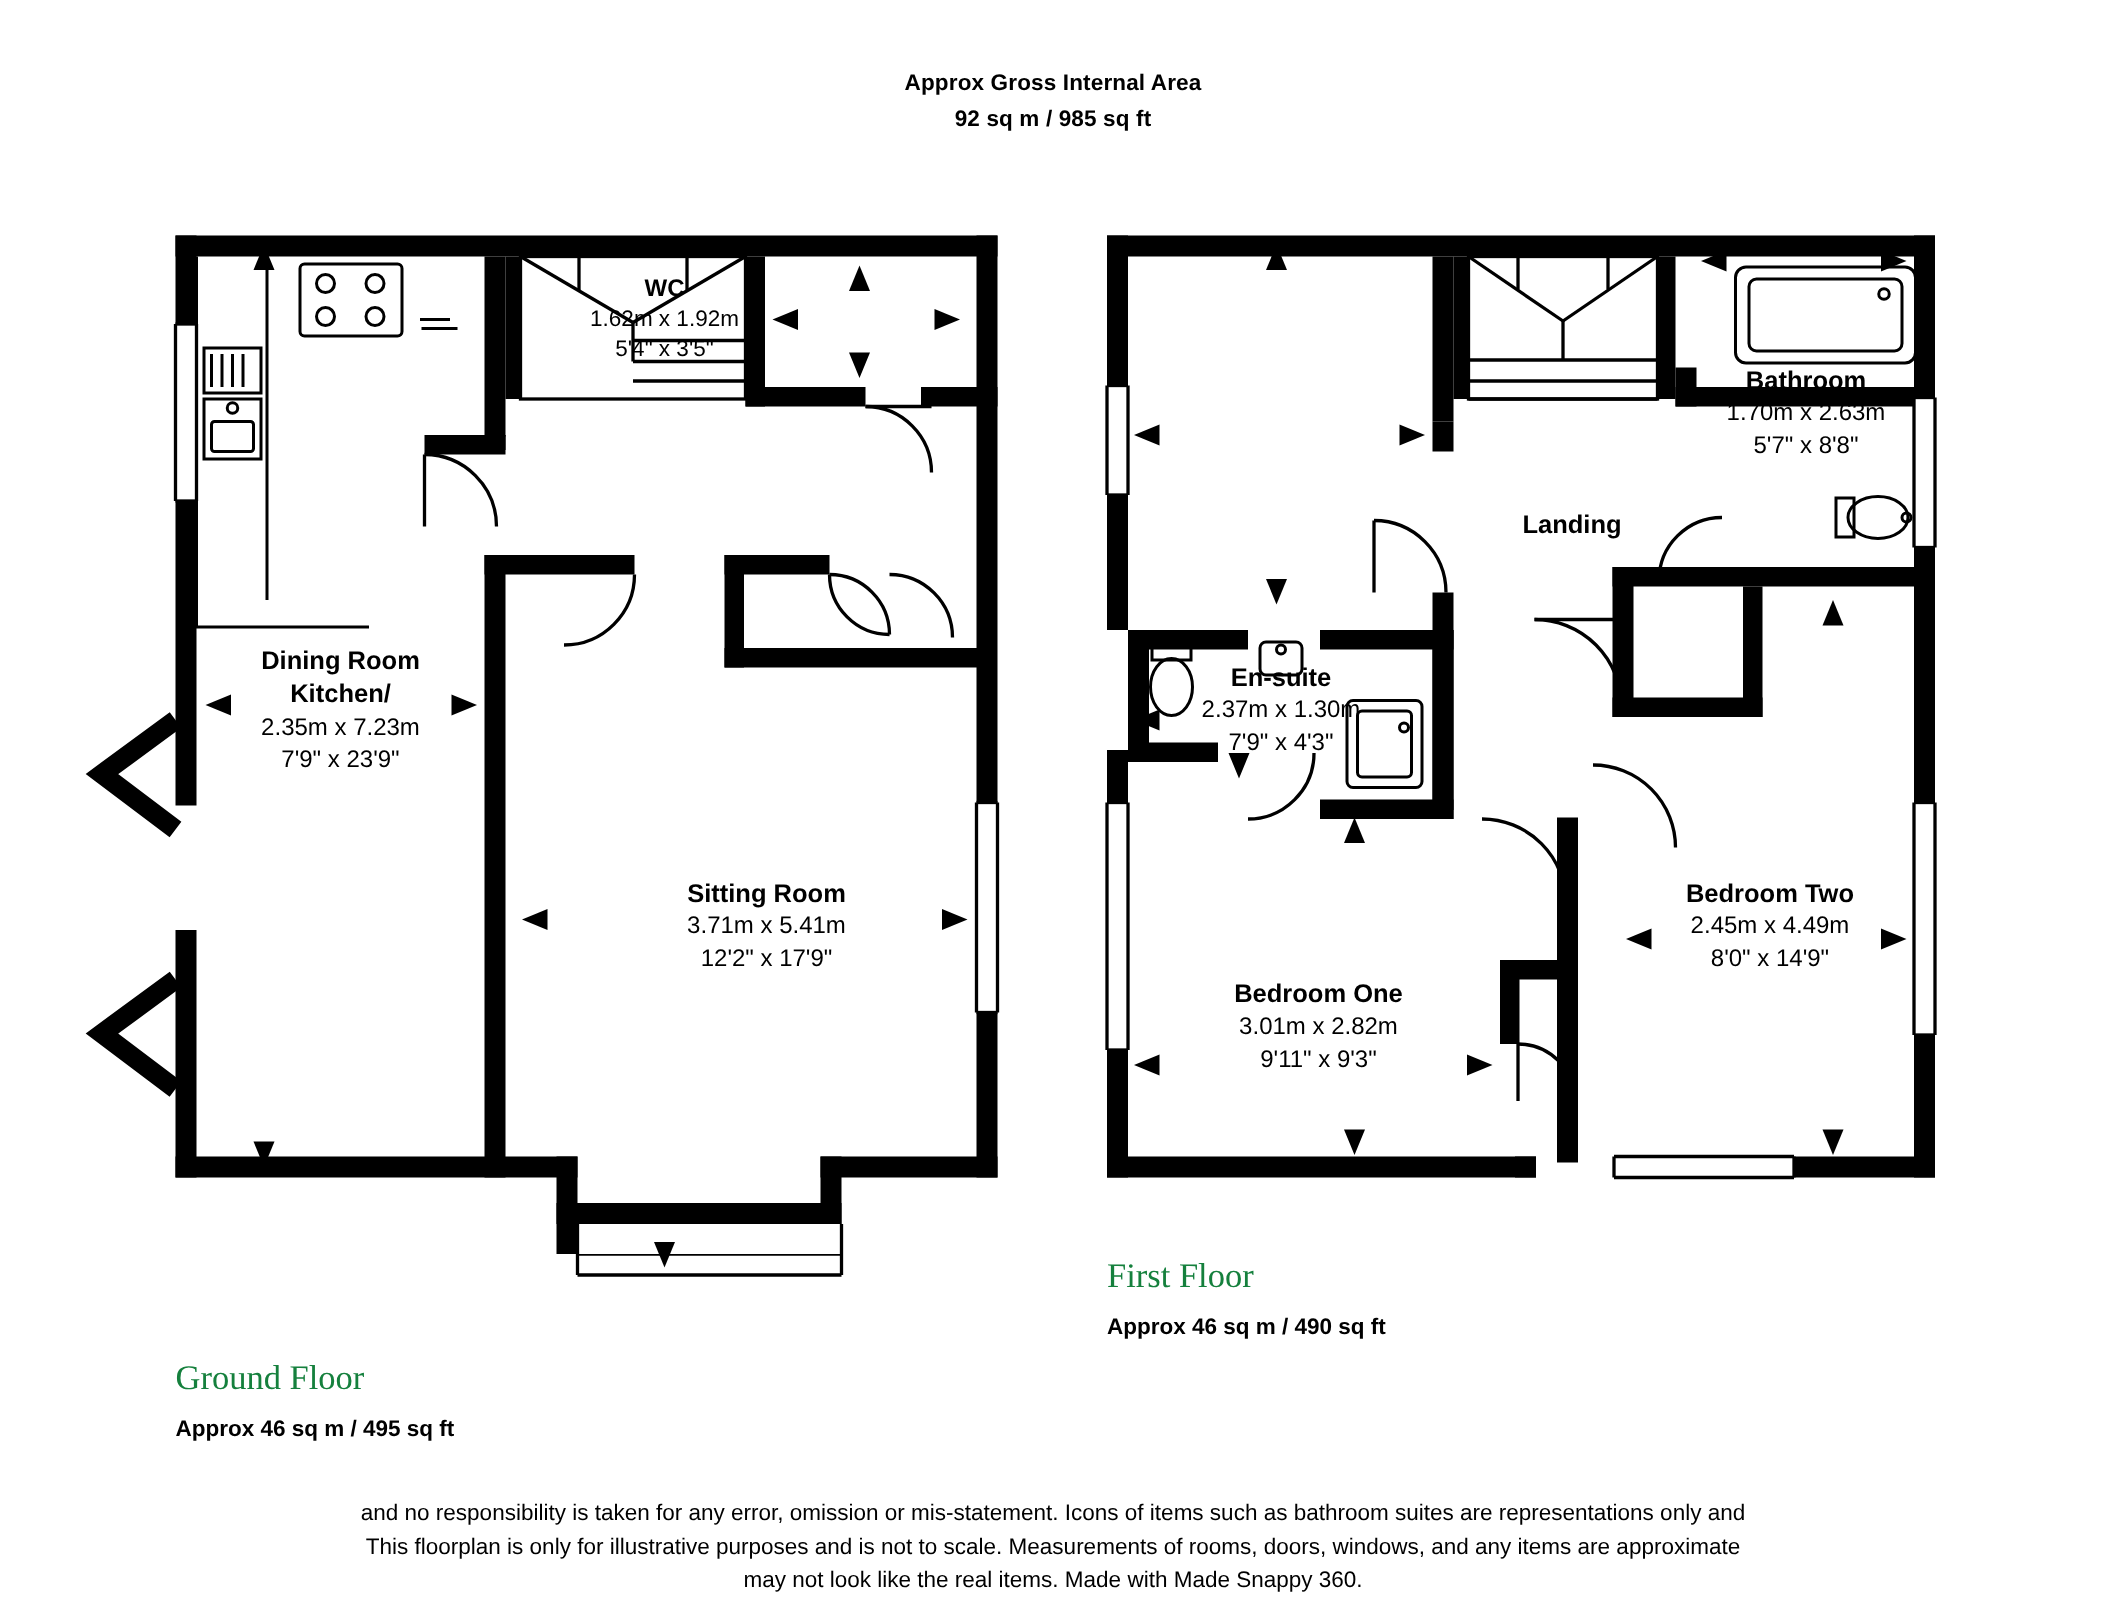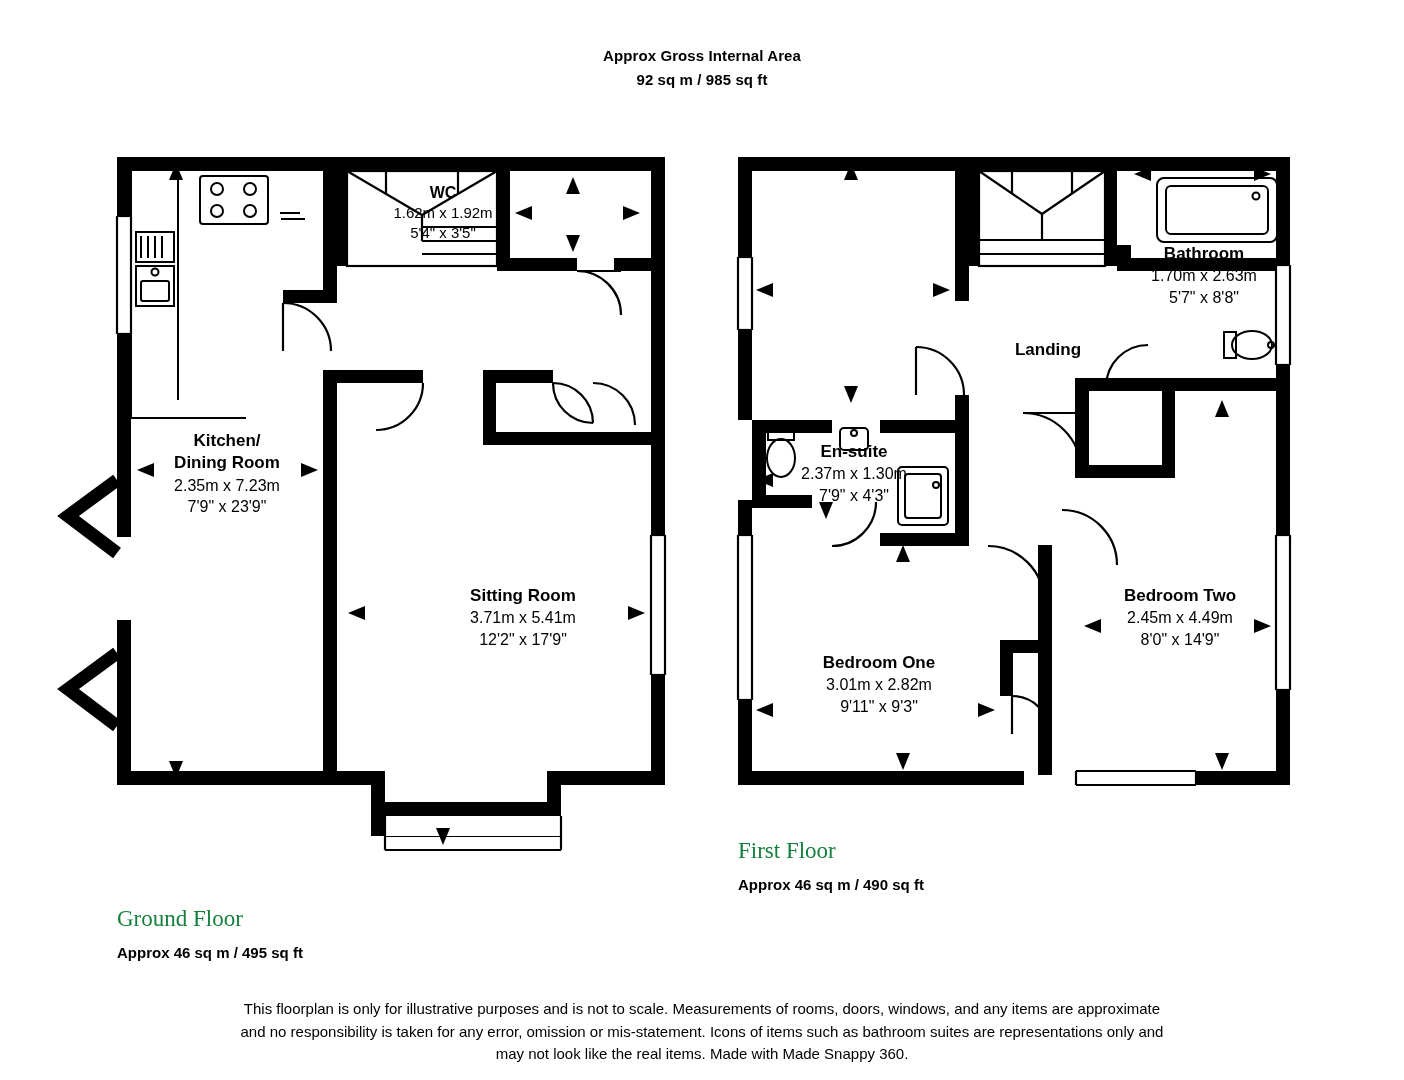--- a/index.html
+++ b/index.html
@@ -369,27 +369,27 @@
     </g>
   </svg>
 
   <div class="label small" style="left:443px; top:182px; width:260px; transform:translateX(-50%);">
     <span class="name">WC</span>
     <span class="dim">1.62m x 1.92m</span>
     <span class="dim">5'4" x 3'5"</span>
   </div>
 
   <div class="label" style="left:227px; top:430px; width:300px; transform:translateX(-50%);">
+    <span class="name">Dining Room</span>
     <span class="name">Kitchen/</span>
-    <span class="name">Dining Room</span>
     <span class="dim">2.35m x 7.23m</span>
     <span class="dim">7'9" x 23'9"</span>
   </div>
 
-  <div class="label" style="left:523px; top:585px; width:300px; transform:translateX(-50%);">
+  <div class="label" style="left:511px; top:585px; width:300px; transform:translateX(-50%);">
     <span class="name">Sitting Room</span>
     <span class="dim">3.71m x 5.41m</span>
     <span class="dim">12'2" x 17'9"</span>
   </div>
 
 
   <div class="label" style="left:1204px; top:243px; width:260px; transform:translateX(-50%);">
     <span class="name">Bathroom</span>
     <span class="dim">1.70m x 2.63m</span>
     <span class="dim">5'7" x 8'8"</span>
@@ -417,18 +417,18 @@
     <span class="dim">8'0" x 14'9"</span>
   </div>
 
   <div class="floor-title" style="left:738px; top:838px;">First Floor</div>
   <div class="floor-sub" style="left:738px; top:876px;">Approx 46 sq m / 490 sq ft</div>
 
   <div class="floor-title" style="left:117px; top:906px;">Ground Floor</div>
   <div class="floor-sub" style="left:117px; top:944px;">Approx 46 sq m / 495 sq ft</div>
 
   <div class="disclaimer" style="top:998px;">
+    <span>and no responsibility is taken for any error, omission or mis-statement. Icons of items such as bathroom suites are representations only and</span>
     <span>This floorplan is only for illustrative purposes and is not to scale. Measurements of rooms, doors, windows, and any items are approximate</span>
-    <span>and no responsibility is taken for any error, omission or mis-statement. Icons of items such as bathroom suites are representations only and</span>
     <span>may not look like the real items. Made with Made Snappy 360.</span>
   </div>
 
 </div>
 
 </body></html>

